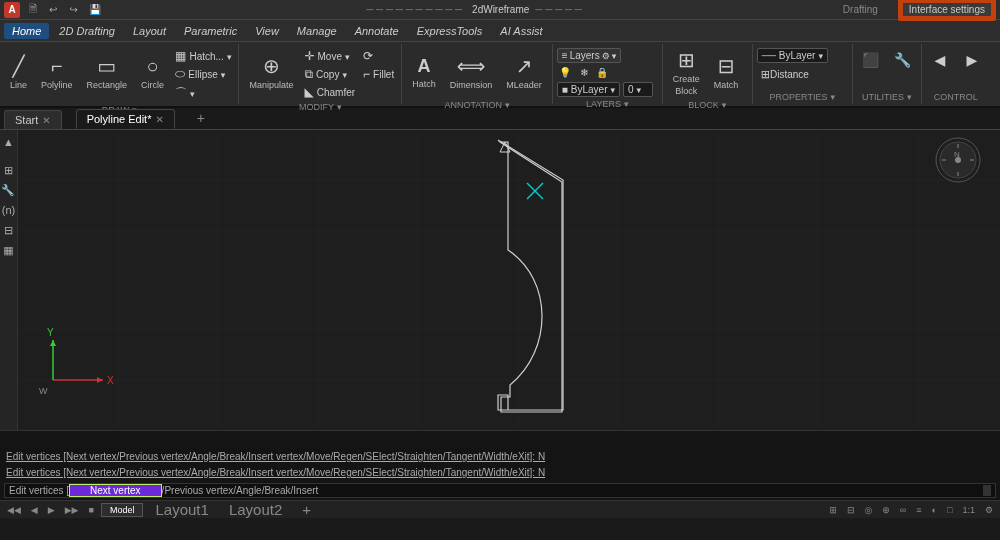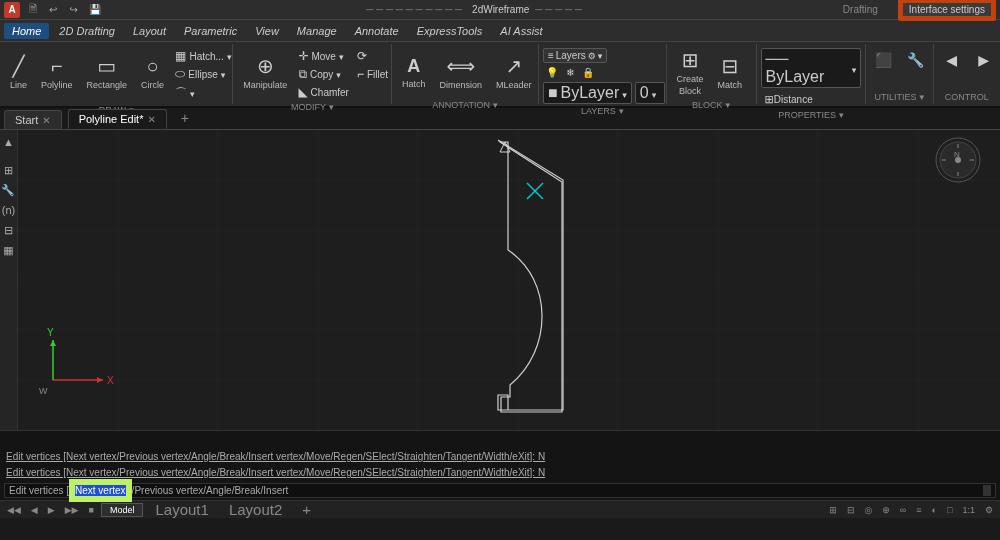--- a/index.html
+++ b/index.html
@@ -157,21 +157,21 @@
       font-size: 10px;
     }
     .dropdown-field {
       display: flex;
       align-items: center;
       background: #1a1a1a;
       border: 1px solid #555;
       border-radius: 2px;
       padding: 1px 4px;
       color: #ccc;
-      font-size: 16px;
+      font-size: 10px;
       min-width: 60px;
       gap: 3px;
     }
 
     
     #tab-bar {
       height: 22px;
       background: #1a1a1a;
       display: flex;
       align-items: flex-end;
@@ -183,21 +183,21 @@
       align-items: center;
       gap: 4px;
       padding: 3px 10px;
       background: #2d2d2d;
       border: 1px solid #444;
       border-bottom: none;
       border-radius: 3px 3px 0 0;
       cursor: pointer;
       font-size: 11px;
       color: #ccc;
-      margin-right: 6px;
+      margin-right: 14px;
     }
     .tab.active {
       background: #1a1a1a;
       color: #fff;
       border-bottom: 1px solid #1a1a1a;
     }
     .tab-close {
       font-size: 10px;
       color: #888;
       cursor: pointer;
@@ -284,24 +284,24 @@
       border: 1px solid #333;
       padding: 1px 4px;
       margin-top: 2px;
     }
     .cmd-input-text {
       font-size: 10px;
       color: #aaa;
       flex: 1;
     }
     .cmd-input-highlight {
-      background: #1d4ed8;
-      border: 6px solid #bef264;
+      background: #6d28d9;
+      border: 1px solid #bef264;
       color: #fff;
-      padding: 0 0;
+      padding: 0 20px;
     }
     .cmd-scroll {
       width: 10px;
       background: #333;
       cursor: pointer;
     }
 
     
     #status-bar {
       height: 18px;

